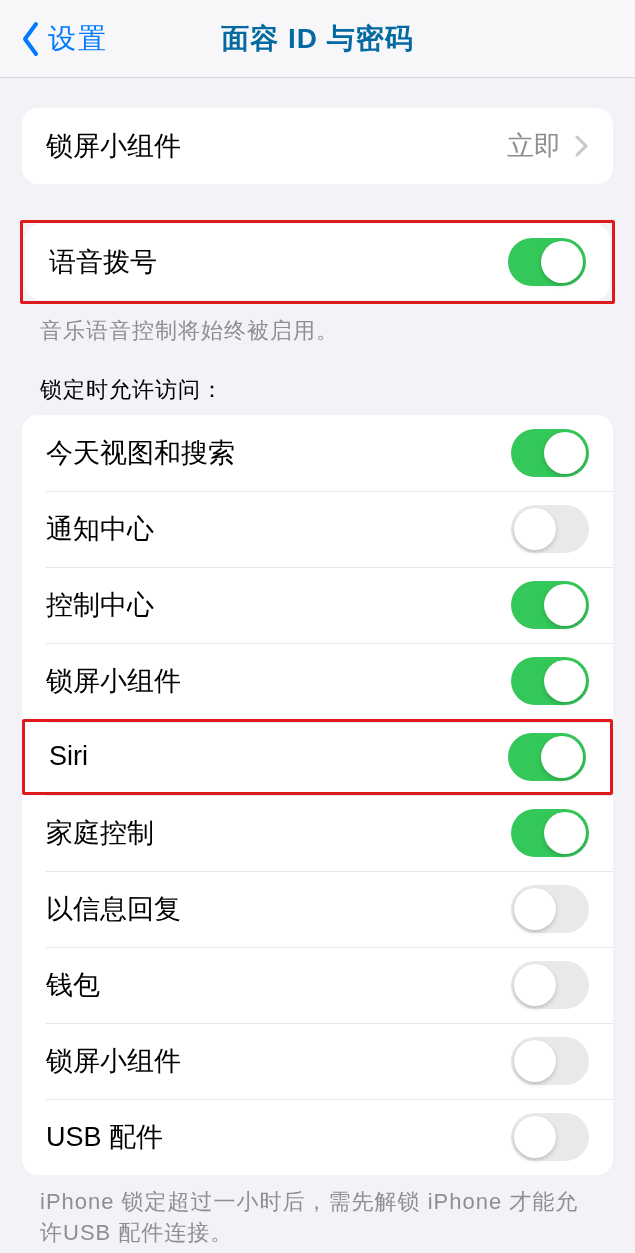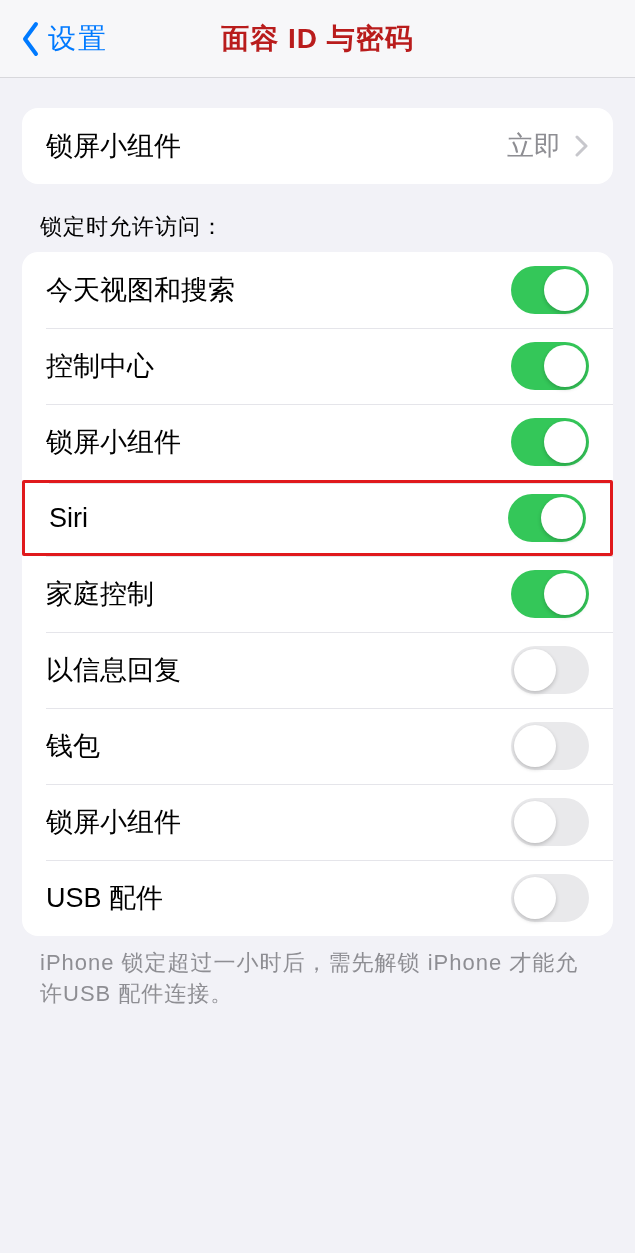--- a/index.html
+++ b/index.html
@@ -38,21 +38,21 @@
       font-size: 28px;
       margin-left: 6px;
       letter-spacing: 2px;
     }
     .nav-title {
       position: absolute;
       left: 50%;
       transform: translateX(-50%);
       font-size: 28px;
       font-weight: 600;
-      color: #b91c1c;
+      color: #0369a1;
       letter-spacing: 1px;
     }
     .content {
       padding: 0;
     }
     .group {
       margin-top: 30px;
     }
     .list {
       background: #fff;
@@ -169,31 +169,50 @@
       <div class="row">
         <span class="row-label">锁屏小组件</span>
         <span class="row-value">立即</span>
         <svg class="chevron-right" viewBox="0 0 14 22">
           <polyline points="2,2 11,11 2,20" fill="none" stroke="#c7c7cc" stroke-width="3" stroke-linecap="round" stroke-linejoin="round"></polyline>
         </svg>
       </div>
     </div>
   </div>
 
+  <div class="group group-2">
+    <div class="highlight-box highlight-wrap-1">
+      <div class="list">
+        <div class="row">
+          <span class="row-label">语音拨号</span>
+          <div class="toggle on">
+            <div class="toggle-knob"></div>
+          </div>
+        </div>
+      </div>
+    </div>
+    <div class="footer-text">音乐语音控制将始终被启用。</div>
+  </div>
 
   <div class="group group-3">
     <div class="header-text">锁定时允许访问：</div>
     <div class="list" id="lock-access-list">
         <div class="row">
           <span class="row-label">今天视图和搜索</span>
           <div class="toggle on">
             <div class="toggle-knob"></div>
           </div>
         </div>
         <div class="row">
+          <span class="row-label">通知中心</span>
+          <div class="toggle off">
+            <div class="toggle-knob"></div>
+          </div>
+        </div>
+        <div class="row">
           <span class="row-label">控制中心</span>
           <div class="toggle on">
             <div class="toggle-knob"></div>
           </div>
         </div>
         <div class="row">
           <span class="row-label">锁屏小组件</span>
           <div class="toggle on">
             <div class="toggle-knob"></div>
           </div>

